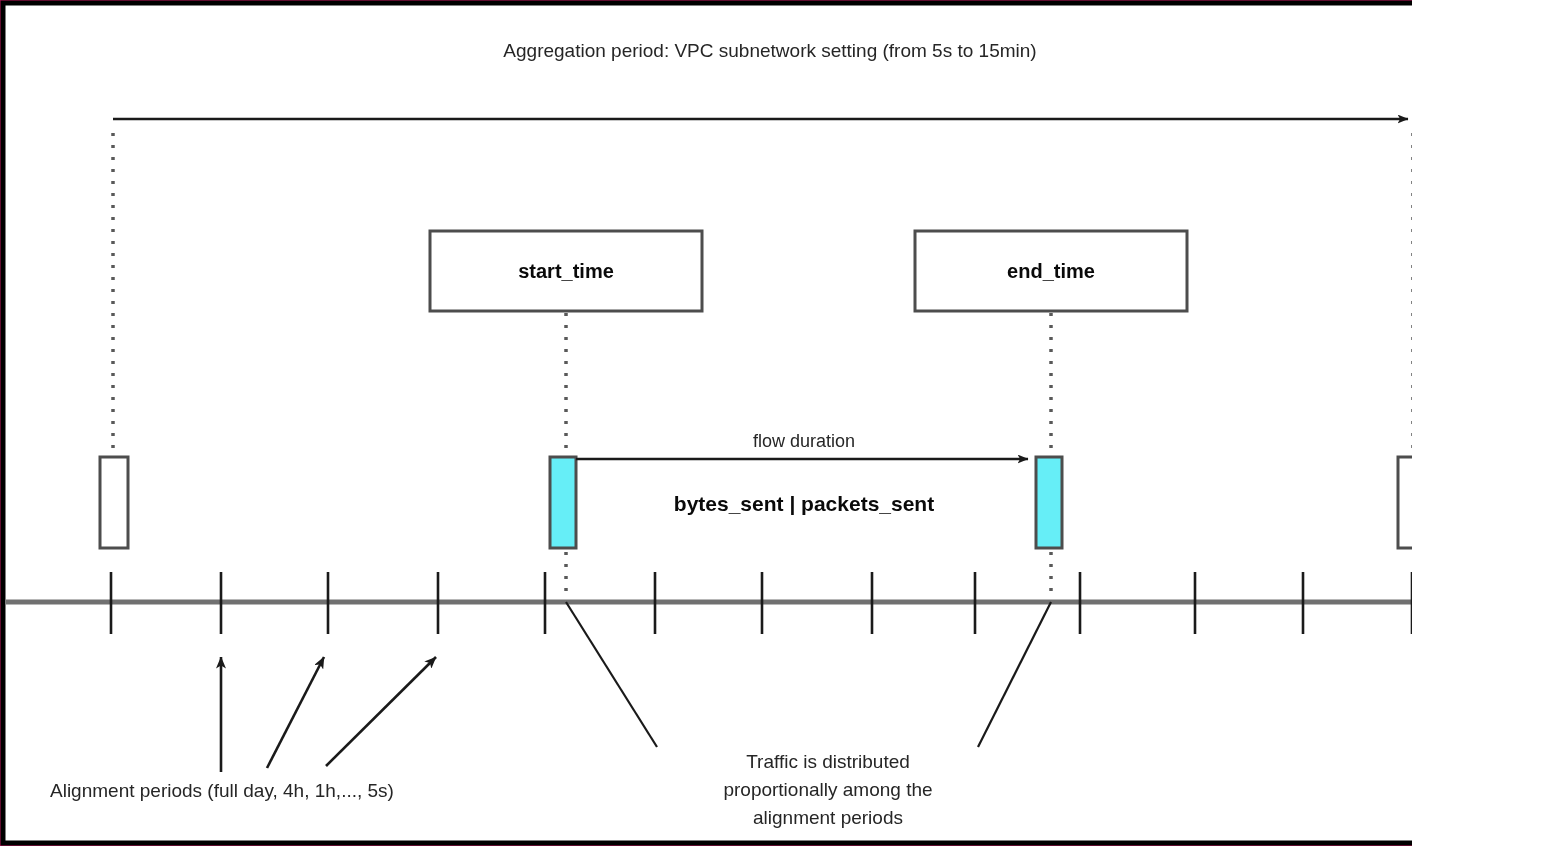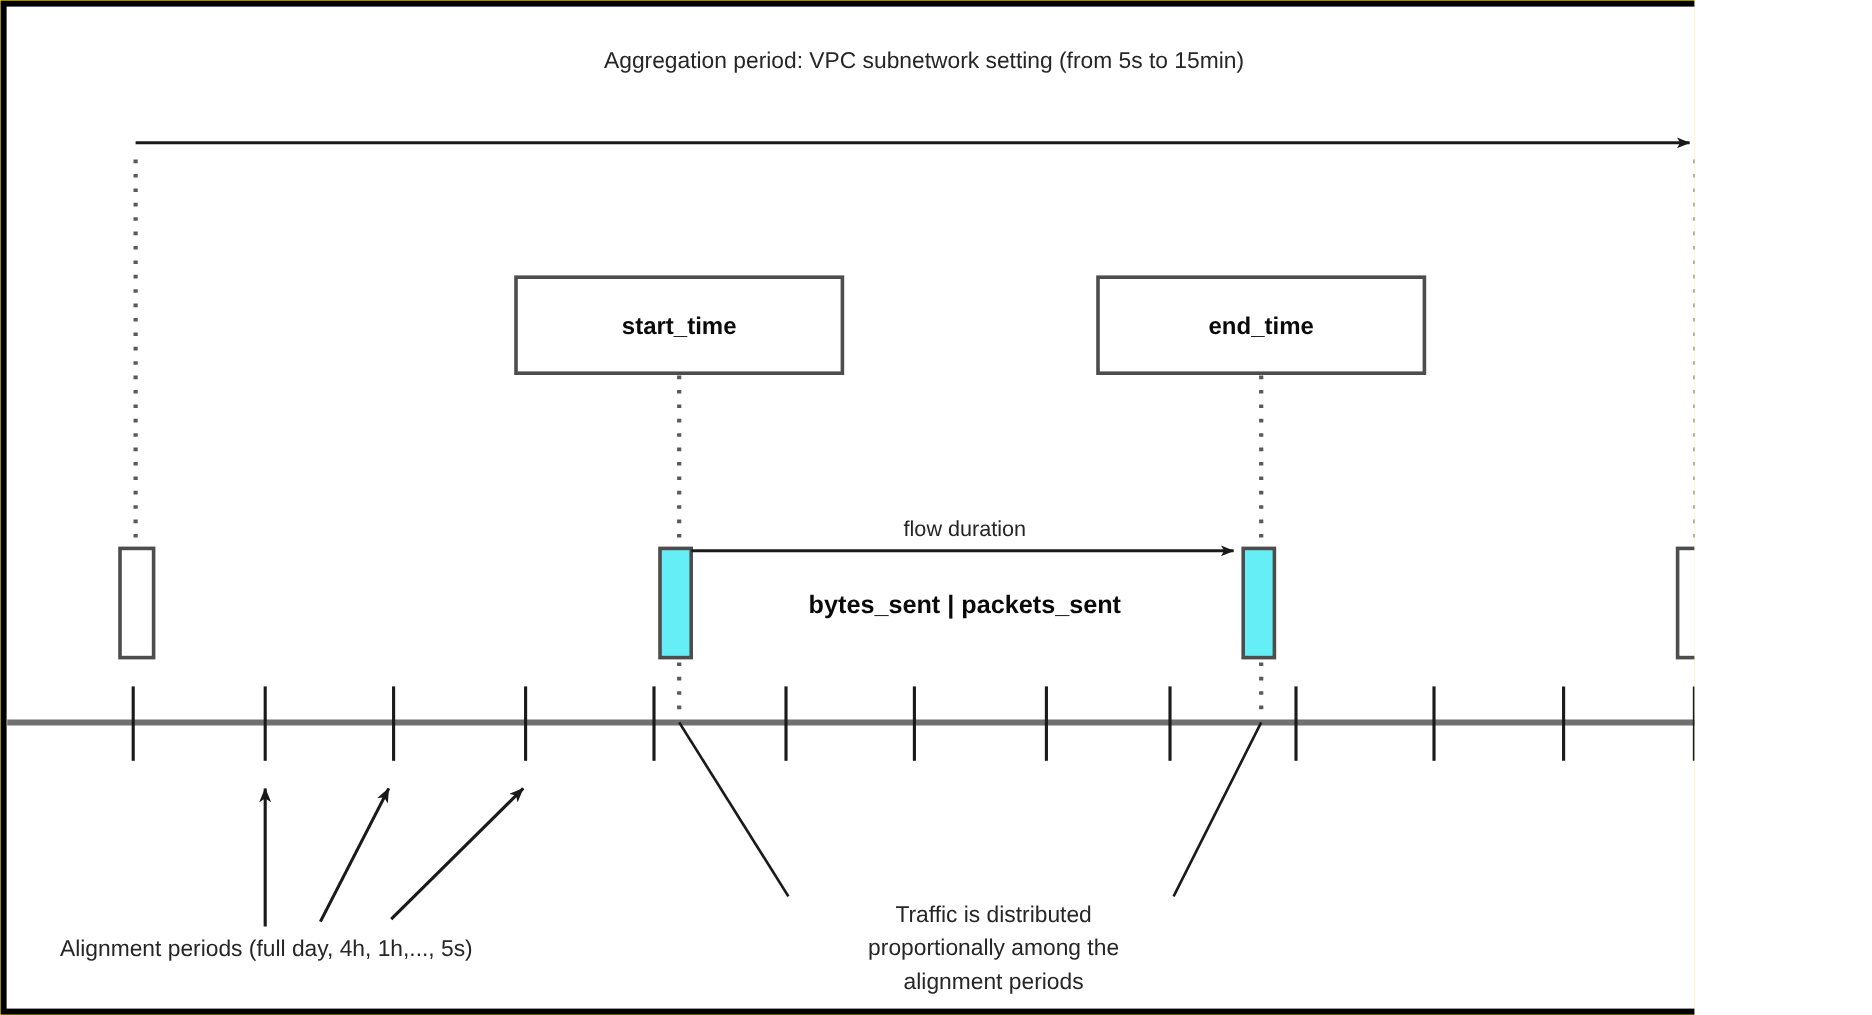--- a/index.html
+++ b/index.html
@@ -7,21 +7,21 @@
     padding: 0;
     background: #ffffff;
   }
   body {
     font-family: "Liberation Sans", sans-serif;
   }
   #canvas {
     position: relative;
     width: 1412px;
     height: 846px;
-    background: #fde047;
+    background: #be185d;
     overflow: hidden;
   }
   #diagram {
     position: absolute;
     left: 0;
     top: 0;
     width: 1560px;
     height: 846px;
     display: block;
   }

